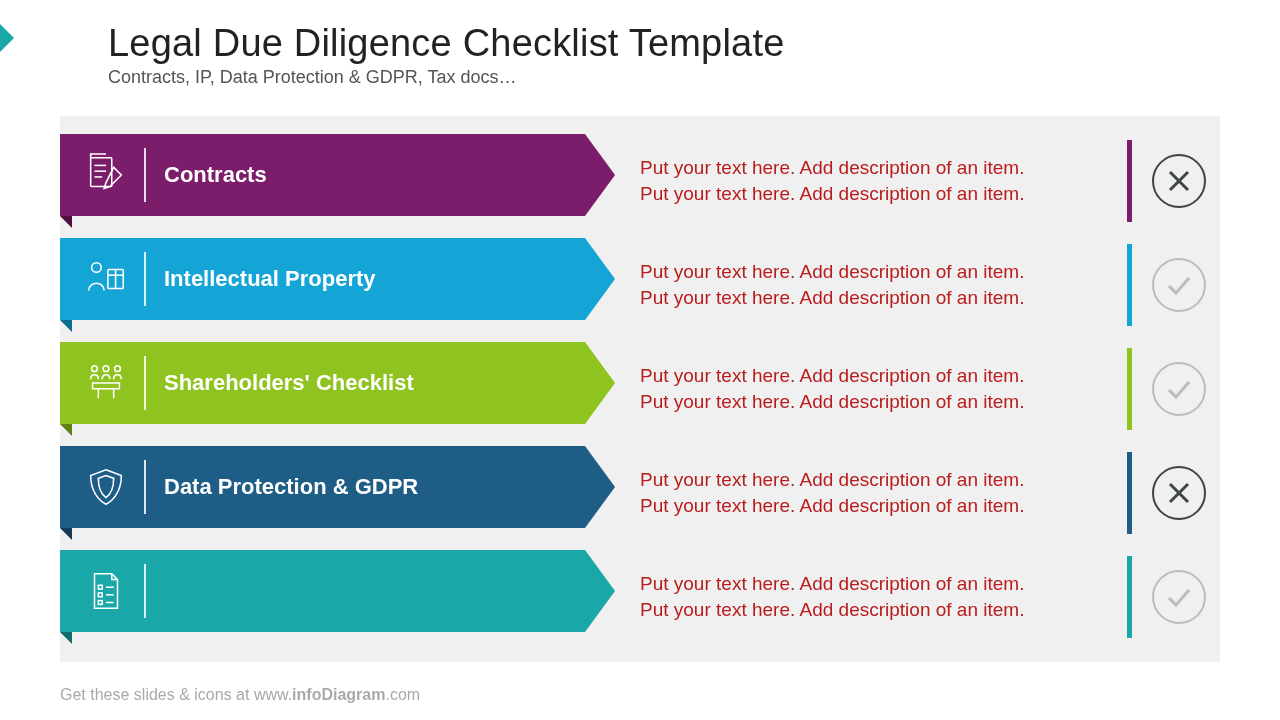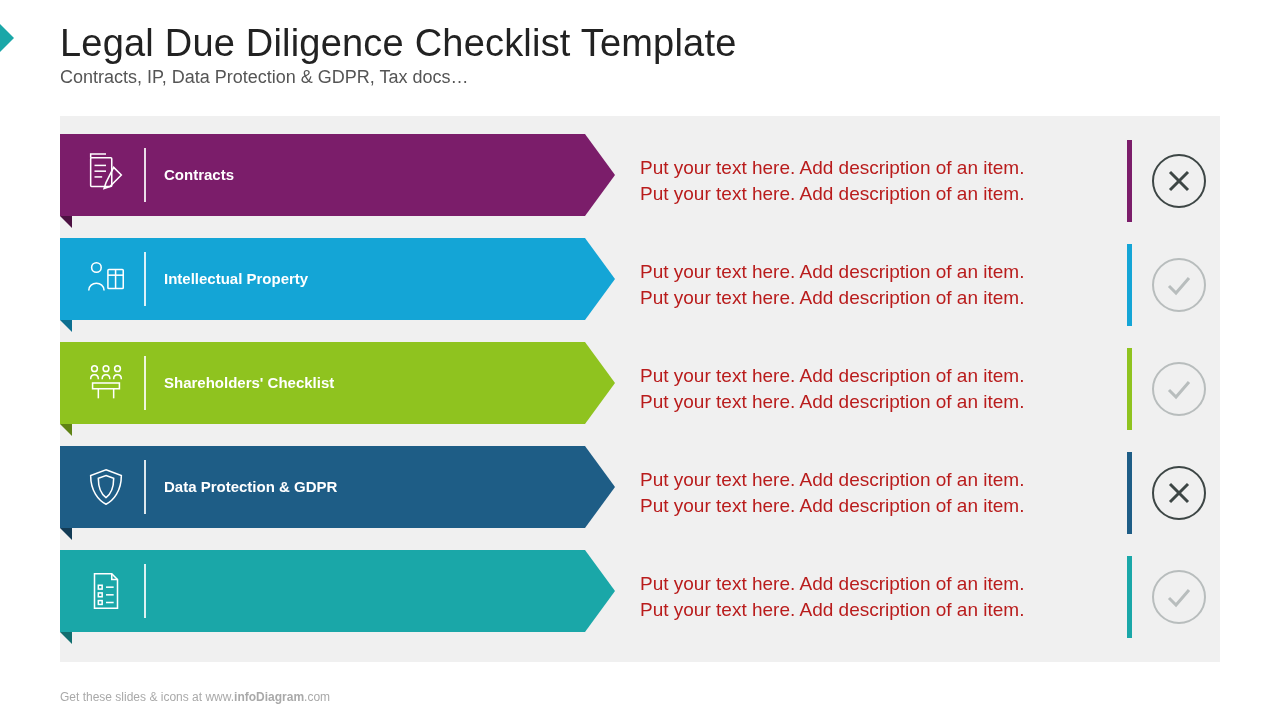--- a/index.html
+++ b/index.html
@@ -15,20 +15,21 @@
     position: absolute;
     left: 0;
     top: 24px;
     width: 14px;
     height: 28px;
     background: #1aa7a8;
     clip-path: polygon(0 0, 100% 50%, 0 100%);
   }
   .header {
     padding: 22px 60px 10px 60px;
+    margin-left: 48px;
   }
   .title {
     font-size: 38px;
     font-weight: 300;
     color: #222;
     letter-spacing: 0.2px;
   }
   .subtitle {
     font-size: 18px;
     font-weight: 300;
@@ -93,21 +94,21 @@
     flex-shrink: 0;
   }
   .iconbox svg { stroke: #fff; fill: none; stroke-width: 1.6; }
   .vline {
     width: 2px;
     height: 54px;
     background: rgba(255,255,255,0.85);
     margin: 0 18px 0 10px;
   }
   .item-title {
-    font-size: 15px;
+    font-size: 22px;
     font-weight: 700;
     line-height: 1.15;
     padding-right: 10px;
   }
   .desc {
     flex: 1;
     padding: 10px 20px 10px 55px;
     font-size: 19px;
     color: #b91c1c;
     display: flex;
@@ -135,21 +136,21 @@
   }
   .status svg { width: 30px; height: 30px; }
   .status.cross { border: 2.5px solid #3d4645; }
   .status.cross svg { stroke: #3d4645; stroke-width: 3; }
   .status.check { border: 2.5px solid #b8bdbd; }
   .status.check svg { stroke: #b8bdbd; stroke-width: 3; fill: none; }
   .footer {
     position: absolute;
     left: 60px;
     bottom: 16px;
-    font-size: 12px;
+    font-size: 16px;
     color: #a9a9a9;
   }
   .footer b { font-weight: 700; color: #a9a9a9; }
 </style>
 </head>
 <body>
 
 <div class="edge-marker"></div>
 
 <div class="header">

